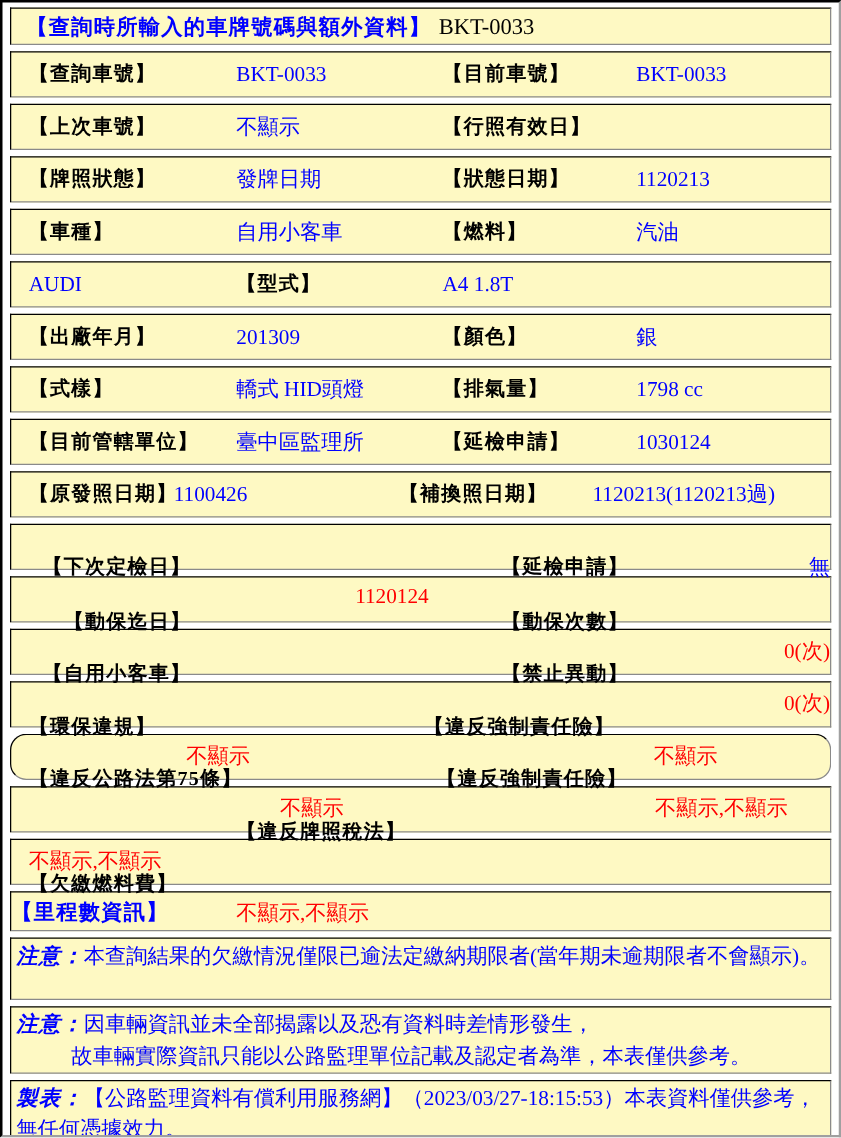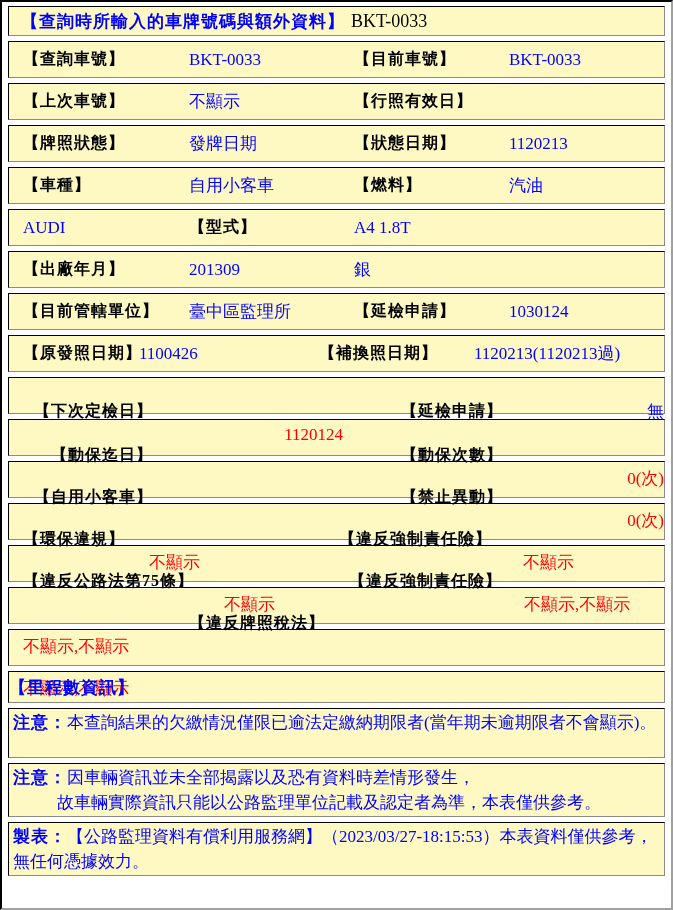--- a/index.html
+++ b/index.html
@@ -18,30 +18,30 @@
   .t-label{color:#0000ff;font-weight:bold;font-size:17px;letter-spacing:1px;}
   .t-value{color:#000;font-size:18px;margin-left:6px;}
   
   .row{
     height:37px;display:grid;align-items:center;padding-left:14px;
     grid-template-columns:166px 165px 155px 1fr;font-size:16px;
   }
   .row.g-a{grid-template-columns:116px 180px 155px 1fr;}
   .row.g-b{grid-template-columns:130px 190px 160px 1fr;text-align:right;}
   .row.g-c{grid-template-columns:126px 190px 184px 1fr;}
-  .row.g-d{grid-template-columns:201px 125px 175px 1fr;}
+  .row.g-d{grid-template-columns:201px 125px 175px 1fr;border-radius:13px;}
   .row.g-e{grid-template-columns:166px 175px 155px 1fr;}
   .lab{color:#000;font-weight:bold;font-size:16px;letter-spacing:1px;white-space:nowrap;}
   .val{color:#0000ff;font-size:17px;white-space:nowrap;}
   .val.red{color:#ff0000;margin-top:47px;}
   
   .mrow{height:32px;display:flex;align-items:center;}
   
   .note{padding:1px 4px;font-size:17px;line-height:25px;color:#0000ff;}
-  .note .prefix{font-weight:bold;letter-spacing:1px;}
+  .note .prefix{font-weight:bold;letter-spacing:1px;font-style:italic;}
   .note .line2{padding-left:44px;}
   .note{min-height:50px;}
 </style>
 </head>
 <body>
 
 <div class="page">
 
   <div class="box trow">
     <span class="t-label">【查詢時所輸入的車牌號碼與額外資料】</span>
@@ -78,23 +78,30 @@
 
   <div class="box row">
     <span class="val">AUDI</span>
     <span class="lab">【型式】</span>
     <span class="val">A4 1.8T</span>
   </div>
 
   <div class="box row">
     <span class="lab">【出廠年月】</span>
     <span class="val">201309</span>
+    <span class="lab">【顏色】</span>
     <span class="val">銀</span>
   </div>
 
+  <div class="box row">
+    <span class="lab">【式樣】</span>
+    <span class="val">轎式 HID頭燈</span>
+    <span class="lab">【排氣量】</span>
+    <span class="val">1798 cc</span>
+  </div>
 
   <div class="box row">
     <span class="lab">【目前管轄單位】</span>
     <span class="val">臺中區監理所</span>
     <span class="lab">【延檢申請】</span>
     <span class="val">1030124</span>
   </div>
 
   <div class="box row g-a">
     <span class="lab">【原發照日期】</span>
@@ -138,20 +145,21 @@
     <span class="val red">不顯示,不顯示</span>
   </div>
 
   <div class="box row g-e">
     <span class="val red">不顯示,不顯示</span>
     <span class="lab">【違反牌照稅法】</span>
     <span class="val"></span>
   </div>
 
   <div class="box row">
+    <span class="lab">【欠繳燃料費】</span>
     <span class="val red">不顯示,不顯示</span>
     <span class="lab"></span>
     <span class="val"></span>
   </div>
 
   <div class="box mrow">
     <span class="t-label">【里程數資訊】</span>
   </div>
 
   <div class="box note">

